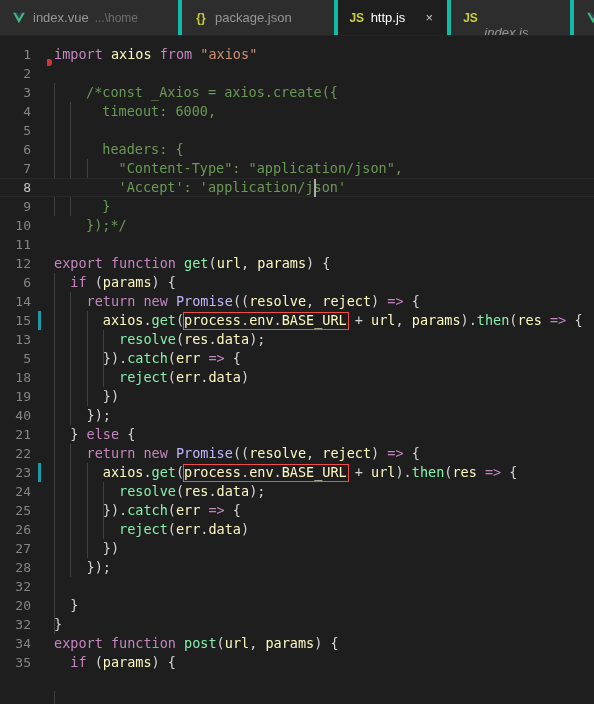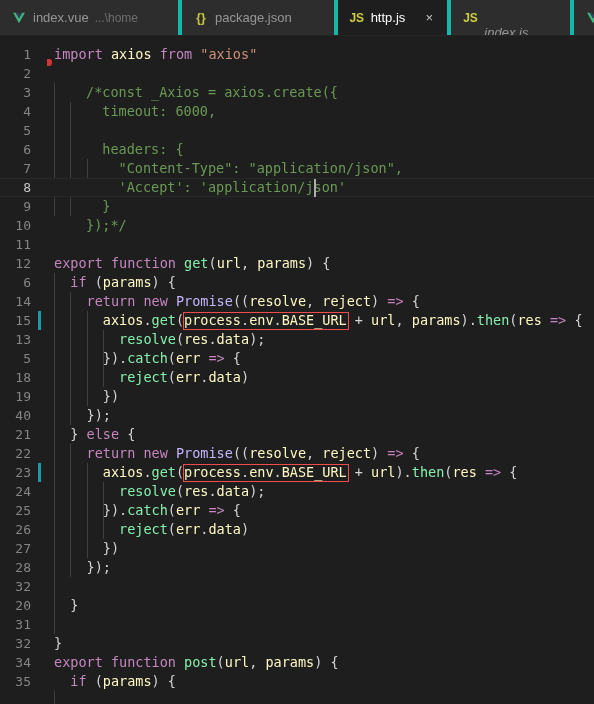--- a/index.html
+++ b/index.html
@@ -268,21 +268,20 @@
       <div class="code-line"><span class="ln">21</span><span class="src"><span class="pun">  } </span><span class="kw">else</span><span class="pun"> {</span></span></div>
       <div class="code-line"><span class="ln">22</span><span class="src"><span class="pun">    </span><span class="kw">return</span><span class="pun"> </span><span class="kw">new</span><span class="pun"> </span><span class="type">Promise</span><span class="pun">((</span><span class="var">resolve</span><span class="pun">, </span><span class="var">reject</span><span class="pun">) </span><span class="kw">=&gt;</span><span class="pun"> {</span></span></div>
       <div class="code-line"><span class="ln">23</span><span class="src"><span class="pun">      </span><span class="var">axios</span><span class="pun">.</span><span class="fn">get</span><span class="pun">(</span><span class="var">process</span><span class="pun">.</span><span class="var">env</span><span class="pun">.</span><span class="var">BASE_URL</span><span class="pun"> + </span><span class="var">url</span><span class="pun">).</span><span class="fn">then</span><span class="pun">(</span><span class="var">res</span><span class="pun"> </span><span class="kw">=&gt;</span><span class="pun"> {</span></span></div>
       <div class="code-line"><span class="ln">24</span><span class="src"><span class="pun">        </span><span class="fn">resolve</span><span class="pun">(</span><span class="var">res</span><span class="pun">.</span><span class="var">data</span><span class="pun">);</span></span></div>
       <div class="code-line"><span class="ln">25</span><span class="src"><span class="pun">      }).</span><span class="fn">catch</span><span class="pun">(</span><span class="var">err</span><span class="pun"> </span><span class="kw">=&gt;</span><span class="pun"> {</span></span></div>
       <div class="code-line"><span class="ln">26</span><span class="src"><span class="pun">        </span><span class="fn">reject</span><span class="pun">(</span><span class="var">err</span><span class="pun">.</span><span class="var">data</span><span class="pun">)</span></span></div>
       <div class="code-line"><span class="ln">27</span><span class="src"><span class="pun">      })</span></span></div>
       <div class="code-line"><span class="ln">28</span><span class="src"><span class="pun">    });</span></span></div>
       <div class="code-line"><span class="ln">32</span><span class="src"></span></div>
       <div class="code-line"><span class="ln">20</span><span class="src"><span class="pun">  }</span></span></div>
-      <div class="code-line"><span class="ln">31</span><span class="src"></span></div>
       <div class="code-line"><span class="ln">32</span><span class="src"><span class="pun">}</span></span></div>
       <div class="code-line"><span class="ln">34</span><span class="src"><span class="kw">export</span><span class="pun"> </span><span class="kw">function</span><span class="pun"> </span><span class="fn">post</span><span class="pun">(</span><span class="var">url</span><span class="pun">, </span><span class="var">params</span><span class="pun">) {</span></span></div>
       <div class="code-line"><span class="ln">35</span><span class="src"><span class="pun">  </span><span class="kw">if</span><span class="pun"> (</span><span class="var">params</span><span class="pun">) {</span></span></div>
     </div>
   <div id="overlays">
       <div class="gitmark" style="top: 275px;"></div>
       <div class="gitmark" style="top: 427px;"></div>
       <div class="findbox" style="left: 183.08px; top: 276px; width: 165.6px;"></div>
       <div class="findbox" style="left: 183.08px; top: 428px; width: 165.6px;"></div>
       <div class="caret" style="left: 314.16px; top: 143px;"></div>

